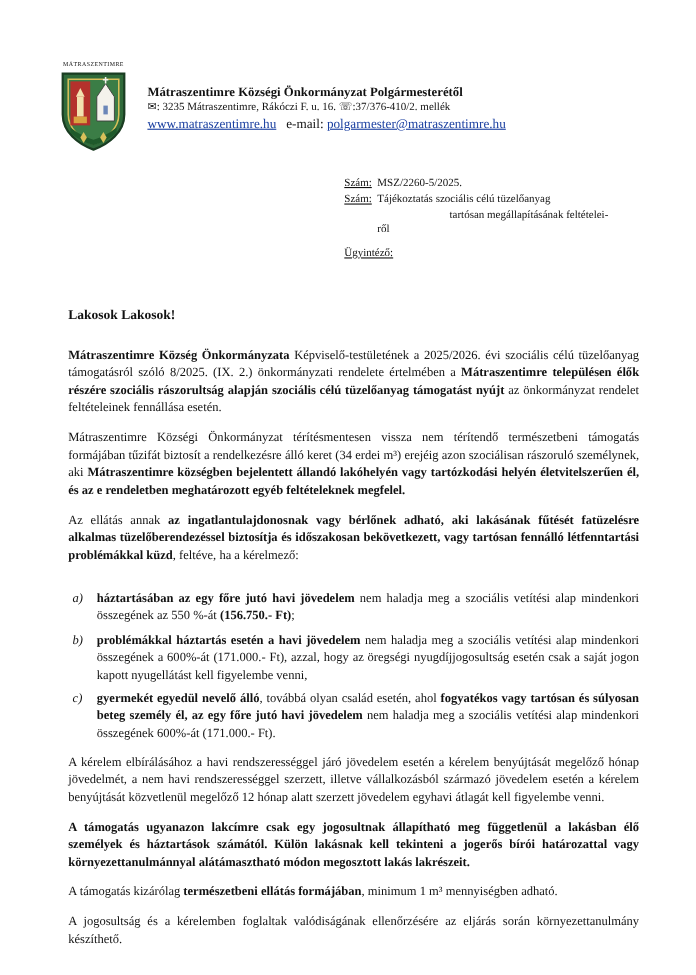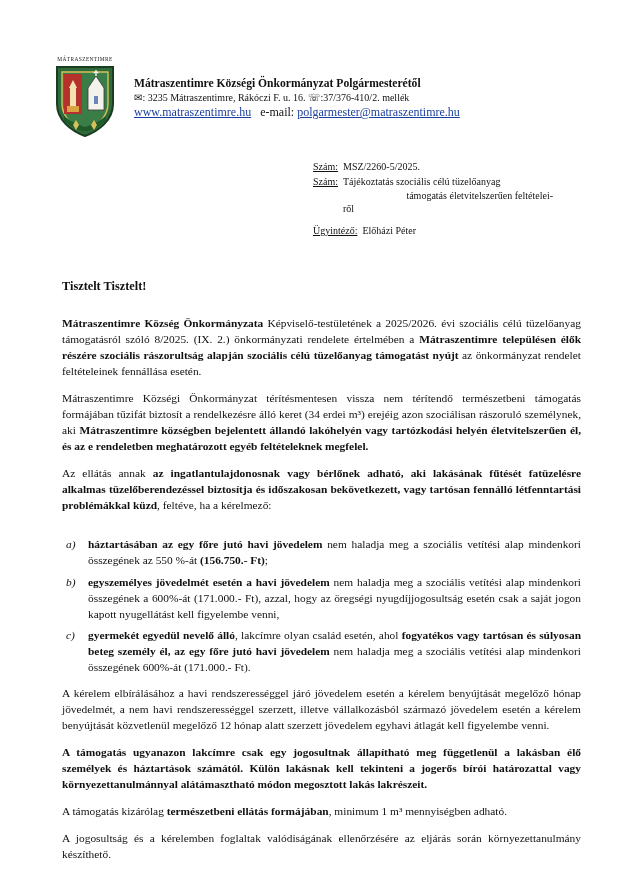--- a/index.html
+++ b/index.html
@@ -181,33 +181,32 @@
   <div class="refblock">
     <div class="refinner">
       <div class="refrow">
         <span class="reflabel">Szám:</span>
         <span class="refval">MSZ/2260-5/2025.</span>
       </div>
       <div class="refrow">
         <span class="reflabel">Szám:</span>
         <span class="refval">
           <span>Tájékoztatás szociális célú tüzelőanyag</span>
-          <span class="cont">támogatás életvitelszerűen feltételei-</span>
+          <span class="cont">tartósan megállapításának feltételei-</span>
           <span class="cont2">ről</span>
         </span>
       </div>
       <div class="refspacer"></div>
       <div class="refrow">
         <span class="reflabel">Ügyintéző:</span>
-        <span class="refval">Előházi Péter</span>
       </div>
     </div>
   </div>
 
-  <div class="salut">Tisztelt Tisztelt!</div>
+  <div class="salut">Lakosok Lakosok!</div>
 
   <div class="content">
 
     <p>
       <b>Mátraszentimre Község Önkormányzata</b><span> Képviselő-testületének a 2025/2026. évi szociális célú tüzelőanyag támogatásról szóló 8/2025. (IX. 2.) önkormányzati rendelete értelmében a </span><b>Mátraszentimre településen élők részére szociális rászorultság alapján szociális célú tüzelőanyag támogatást nyújt</b><span> az önkormányzat rendelet feltételeinek fennállása esetén.</span>
     </p>
 
     <p>
       <span>Mátraszentimre Községi Önkormányzat térítésmentesen vissza nem térítendő természetbeni támogatás formájában tűzifát biztosít a rendelkezésre álló keret (34 erdei m³) erejéig azon szociálisan rászoruló személynek, aki </span><b>Mátraszentimre községben bejelentett állandó lakóhelyén vagy tartózkodási helyén életvitelszerűen él, és az e rendeletben meghatározott egyéb feltételeknek megfelel.</b>
     </p>
@@ -219,27 +218,27 @@
     <div class="abclist">
       <div class="abcitem">
         <div class="abcmark">a)</div>
         <div class="abcbody">
           <b>háztartásában az egy főre jutó havi jövedelem</b><span> nem haladja meg a szociális vetítési alap mindenkori összegének az 550 %-át </span><b>(156.750.- Ft)</b><span>;</span>
         </div>
       </div>
       <div class="abcitem">
         <div class="abcmark">b)</div>
         <div class="abcbody">
-          <b>egyszemélyes jövedelmét esetén a havi jövedelem</b><span> nem haladja meg a szociális vetítési alap mindenkori összegének a 600%-át (171.000.- Ft), azzal, hogy az öregségi nyugdíjjogosultság esetén csak a saját jogon kapott nyugellátást kell figyelembe venni,</span>
+          <b>problémákkal háztartás esetén a havi jövedelem</b><span> nem haladja meg a szociális vetítési alap mindenkori összegének a 600%-át (171.000.- Ft), azzal, hogy az öregségi nyugdíjjogosultság esetén csak a saját jogon kapott nyugellátást kell figyelembe venni,</span>
         </div>
       </div>
       <div class="abcitem">
         <div class="abcmark">c)</div>
         <div class="abcbody">
-          <b>gyermekét egyedül nevelő álló</b><span>, lakcímre olyan család esetén, ahol </span><b>fogyatékos vagy tartósan és súlyosan beteg személy él, az egy főre jutó havi jövedelem</b><span> nem haladja meg a szociális vetítési alap mindenkori összegének 600%-át (171.000.- Ft).</span>
+          <b>gyermekét egyedül nevelő álló</b><span>, továbbá olyan család esetén, ahol </span><b>fogyatékos vagy tartósan és súlyosan beteg személy él, az egy főre jutó havi jövedelem</b><span> nem haladja meg a szociális vetítési alap mindenkori összegének 600%-át (171.000.- Ft).</span>
         </div>
       </div>
     </div>
 
     <p>A kérelem elbírálásához a havi rendszerességgel járó jövedelem esetén a kérelem benyújtását megelőző hónap jövedelmét, a nem havi rendszerességgel szerzett, illetve vállalkozásból származó jövedelem esetén a kérelem benyújtását közvetlenül megelőző 12 hónap alatt szerzett jövedelem egyhavi átlagát kell figyelembe venni.</p>
 
     <p>
       <b>A támogatás ugyanazon lakcímre csak egy jogosultnak állapítható meg függetlenül a lakásban élő személyek és háztartások számától. Külön lakásnak kell tekinteni a jogerős bírói határozattal vagy környezettanulmánnyal alátámasztható módon megosztott lakás lakrészeit.</b>
     </p>
 

